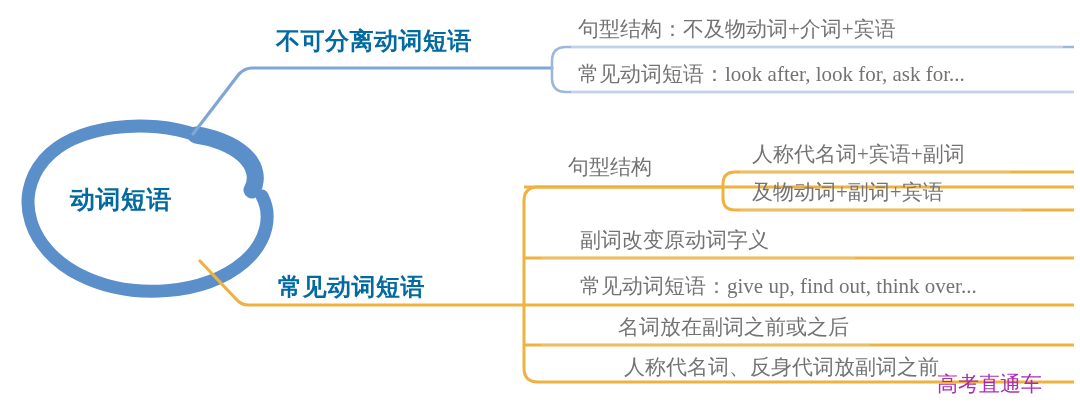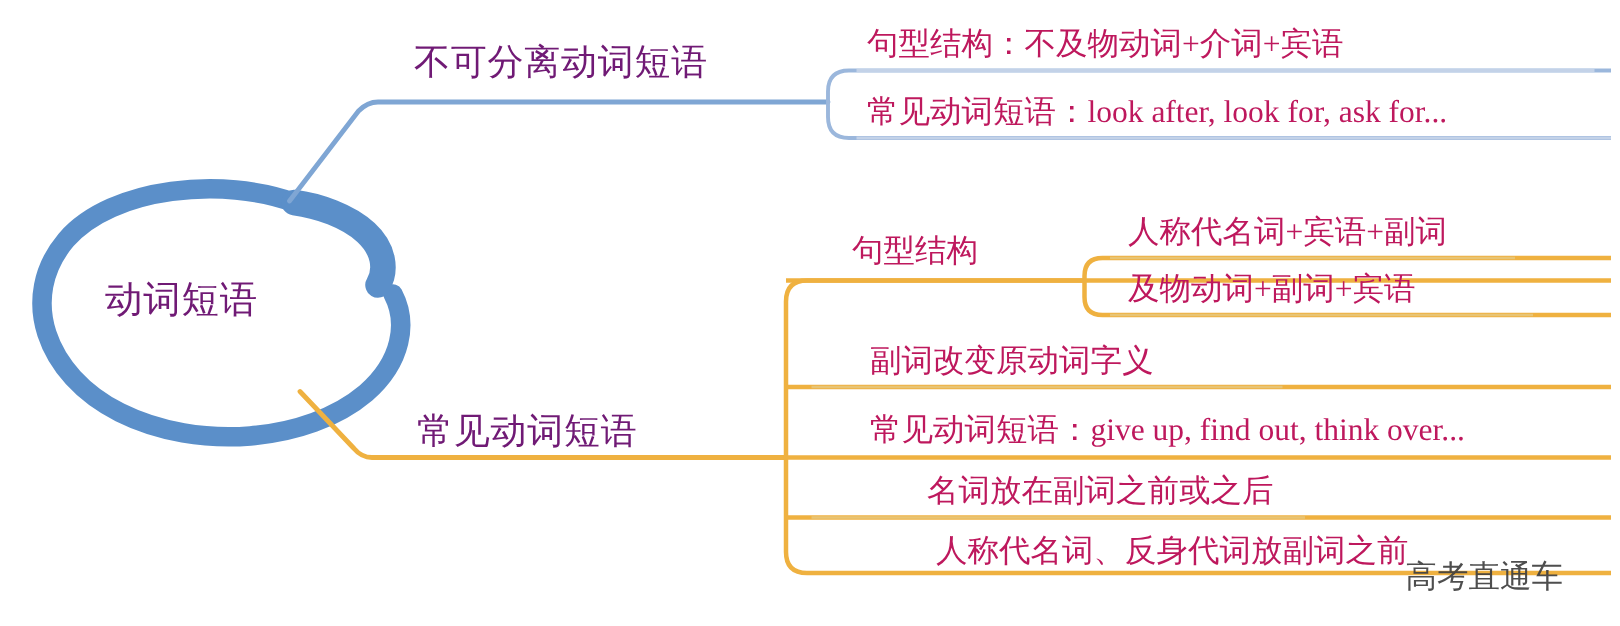--- a/index.html
+++ b/index.html
@@ -17,44 +17,45 @@
   }
   #wires {
     position: absolute;
     left: 0; top: 0;
     width: 1080px;
     height: 417px;
     pointer-events: none;
   }
   .node-label {
     position: absolute;
-    color: #701a75;
+    color: #0369a1;
     white-space: nowrap;
     letter-spacing: 0.5px;
+    font-weight: bold;
   }
   .root-label {
     font-size: 25px;
     left: 70px;
     top: 183px;
   }
   .branch-label {
     font-size: 24px;
   }
   .branch-label.l1 { left: 276px; top: 25px; }
   .branch-label.l2 { left: 278px; top: 271px; }
   .leaf-label {
     position: absolute;
-    color: #be185d;
+    color: #737373;
     white-space: nowrap;
     font-size: 21px;
   }
   .watermark {
     position: absolute;
     font-size: 21px;
-    color: #404040;
+    color: #a21caf;
     left: 937px;
     top: 370px;
     white-space: nowrap;
     opacity: 0.92;
   }
 </style>
 </head>
 <body>
 
 <div id="canvas">

